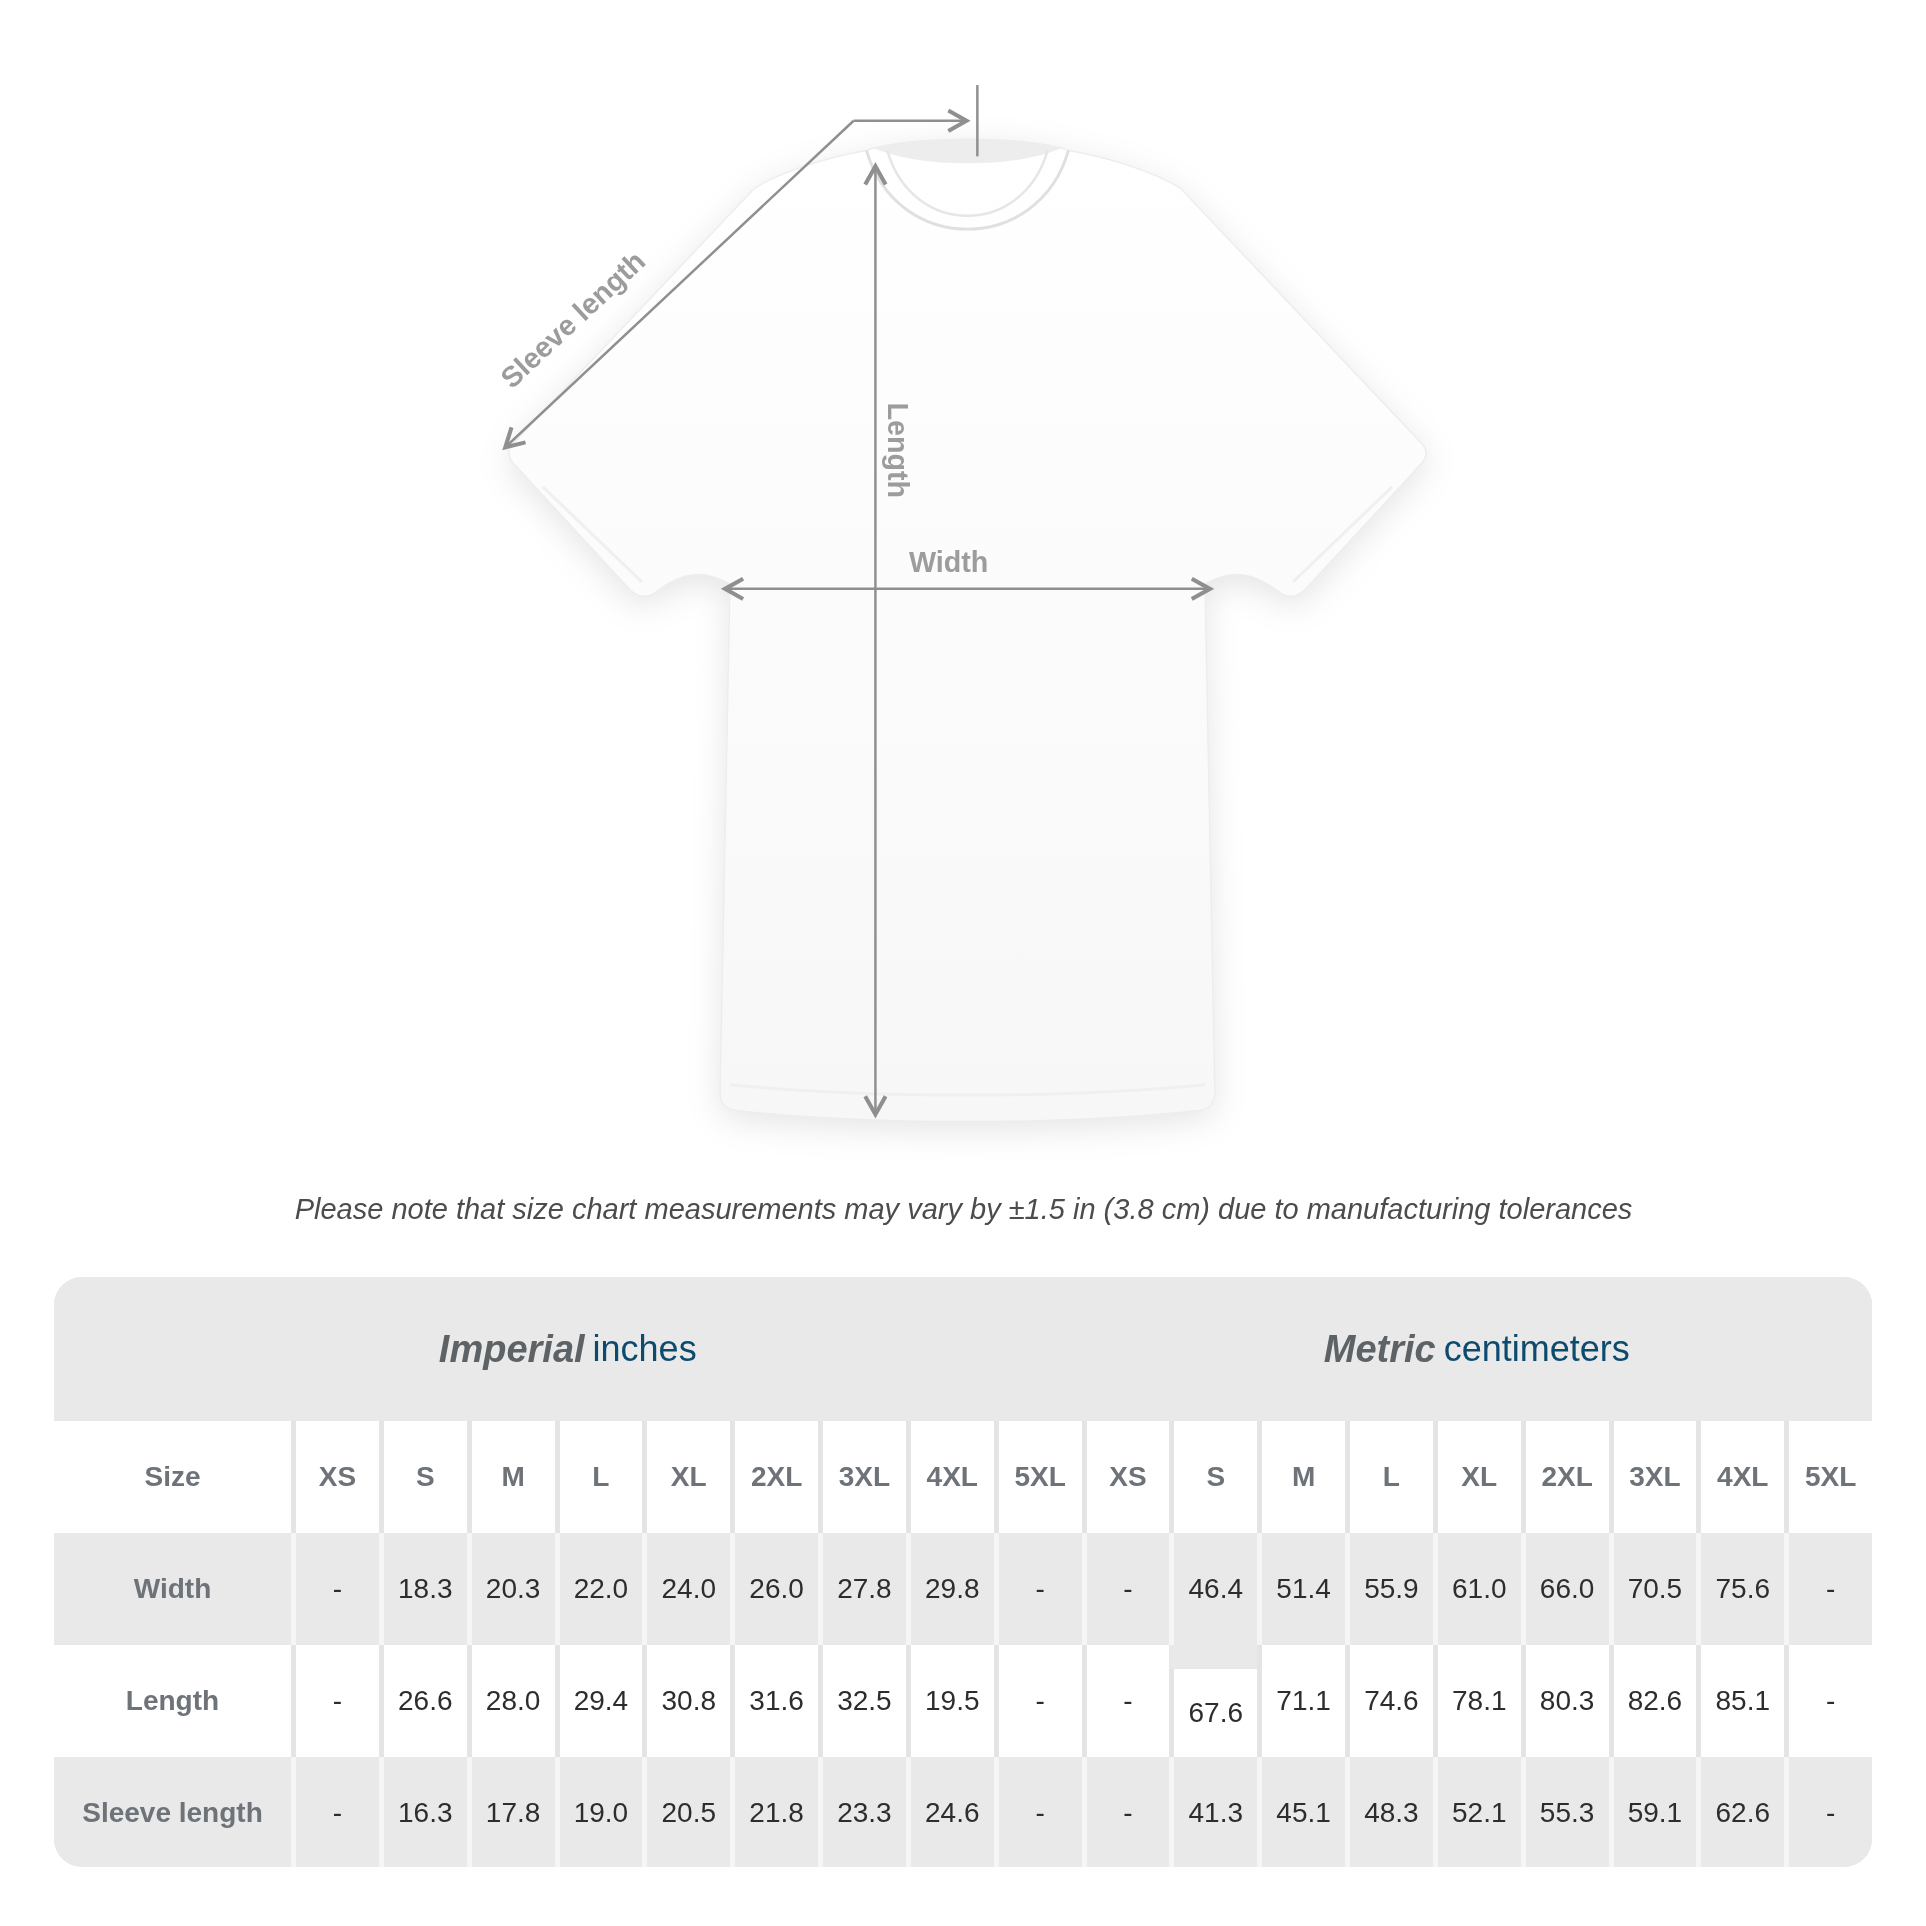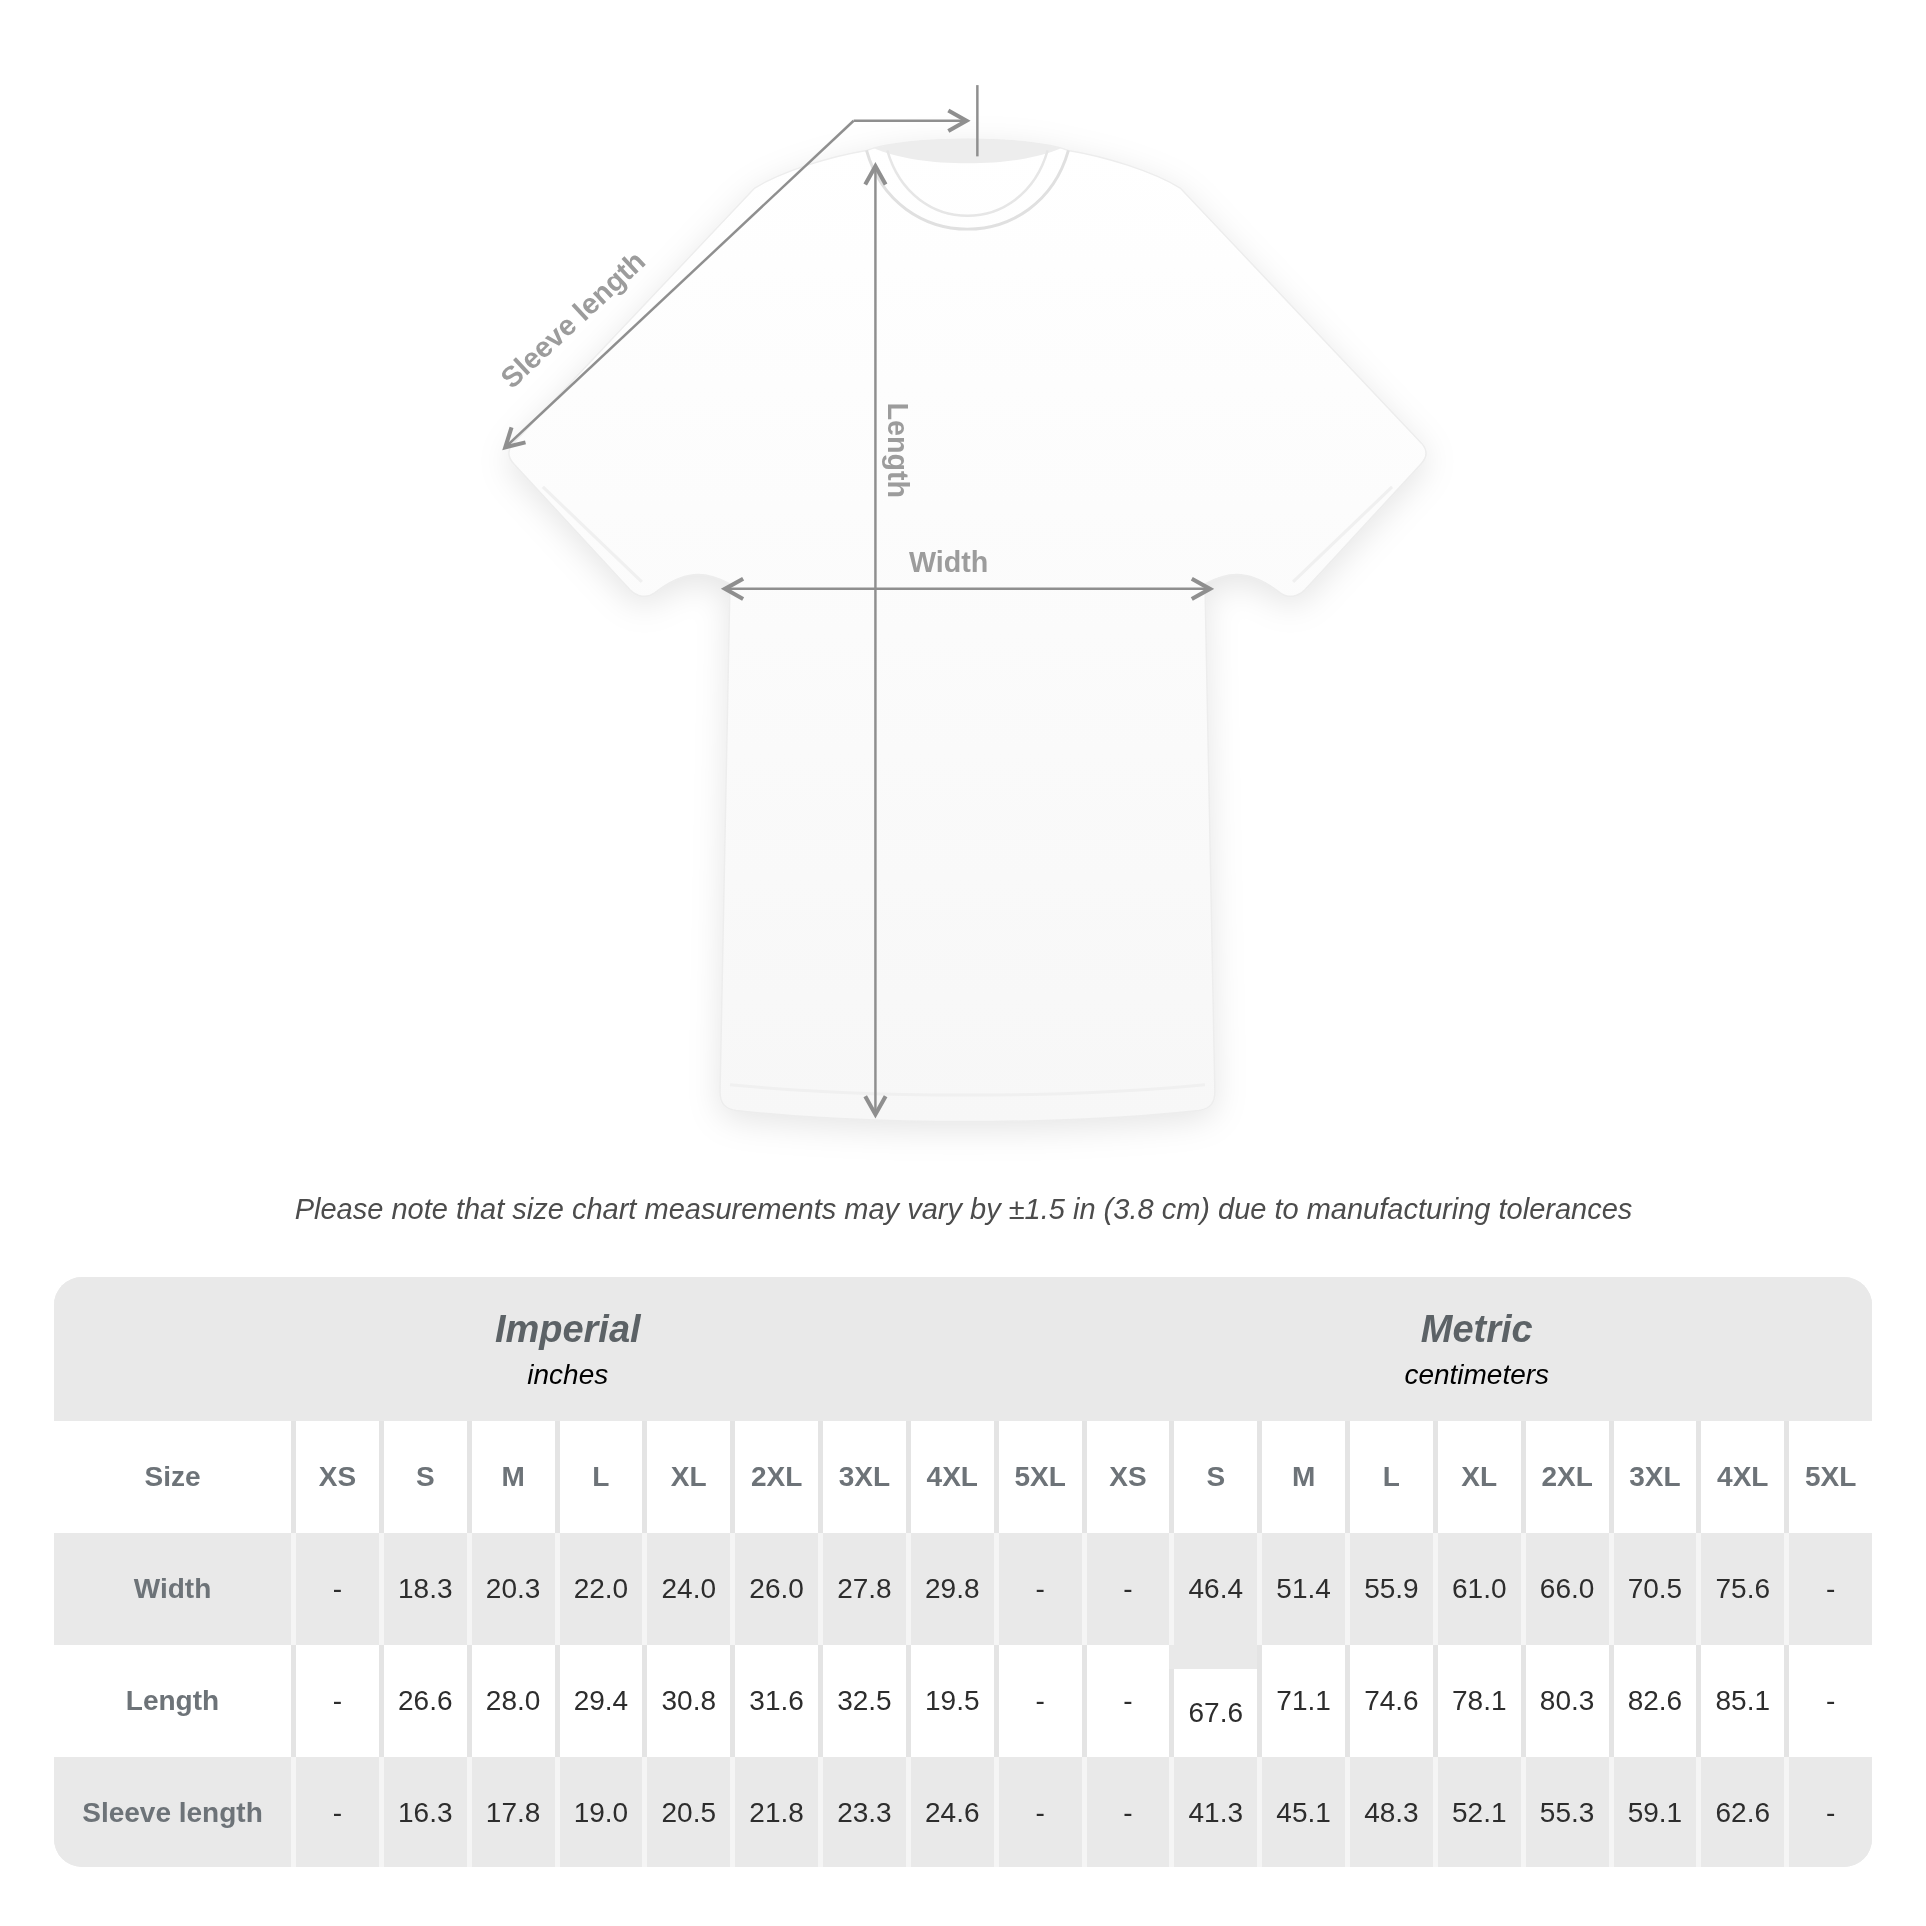--- a/index.html
+++ b/index.html
@@ -26,25 +26,25 @@
   .table-wrap{
     position:absolute;left:54px;top:1277px;width:1818px;height:590px;
     border-radius:28px;overflow:hidden;background:#e9e9e9;
   }
   .grid{
     display:grid;width:100%;height:100%;
     grid-template-columns:237px repeat(18,1fr);
     grid-template-rows:144px 112px 112px 112px 111px;
   }
   .gcell{display:flex;align-items:center;justify-content:center;}
-  .group{grid-row:1;flex-direction:column;background:#e9e9e9;gap:8px;}
+  .group{grid-row:1;background:#e9e9e9;gap:8px;}
   .group-imperial{grid-column:1 / span 10;}
   .group-metric{grid-column:11 / span 9;}
   .g-label{font-size:38px;font-weight:bold;font-style:italic;color:#5c6266;}
-  .g-sub{font-size:28px;font-style:italic;color:#000000;}
+  .g-sub{font-size:36px;color:#0c4a6e;}
 
   .bg-white{background:#ffffff;}
   .bg-gray{background:#e9e9e9;}
   .sep-on-white{border-left:5px solid #e4e4e4;}
   .sep-on-gray{border-left:5px solid #f5f5f5;}
 
   .c-head{font-size:28px;font-weight:bold;color:#6d7378;}
   .c-label{font-size:28px;font-weight:bold;color:#6d7378;}
   .c-val{font-size:28px;color:#2d2d2d;}
 </style>

